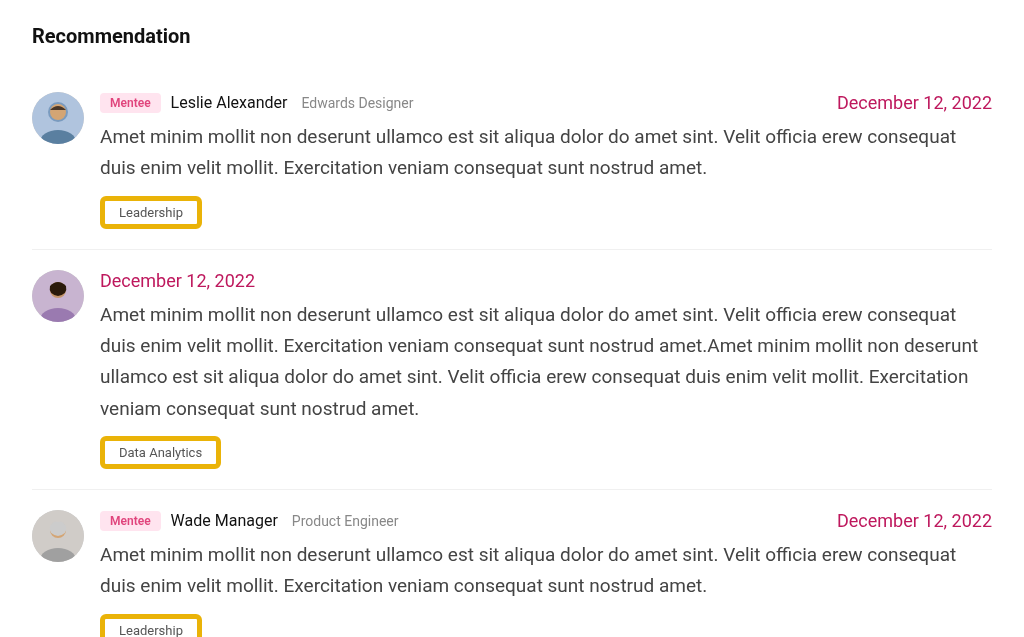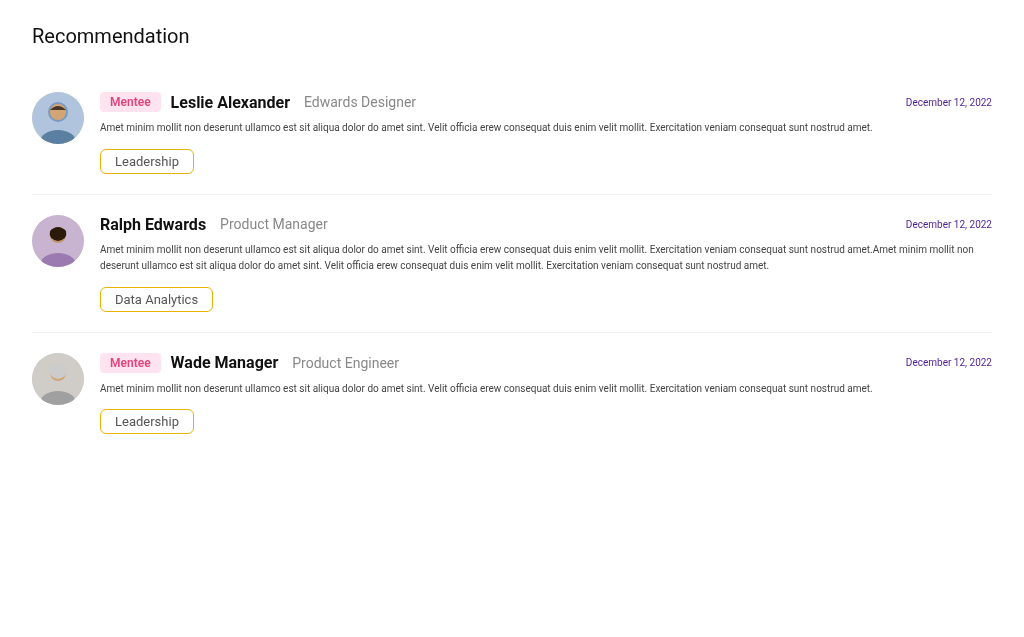--- a/index.html
+++ b/index.html
@@ -6,21 +6,21 @@
     body {
       font-family: -apple-system, BlinkMacSystemFont, 'Segoe UI', Roboto, sans-serif;
       background: #ffffff;
       color: #1a1a1a;
       padding: 24px 32px;
       width: 1024px;
       min-height: 637px;
     }
     .page-title {
       font-size: 20px;
-      font-weight: 400;
+      font-weight: 700;
       color: #111;
       margin-bottom: 24px;
     }
     .recommendation-list {
       display: flex;
       flex-direction: column;
       gap: 0;
     }
     .recommendation-item {
       display: flex;
@@ -65,42 +65,42 @@
     .mentee-badge {
       background: #ffe4ef;
       color: #e0447c;
       font-size: 12px;
       font-weight: 600;
       padding: 3px 10px;
       border-radius: 4px;
     }
     .reviewer-name {
       font-size: 16px;
-      font-weight: 700;
+      font-weight: 400;
       color: #111;
     }
     .reviewer-title {
       font-size: 14px;
       color: #888;
       font-weight: 400;
       margin-left: 4px;
     }
     .review-date {
-      font-size: 10px;
-      color: #4c1d95;
+      font-size: 18px;
+      color: #be185d;
     }
     .review-body {
-      font-size: 10px;
+      font-size: 19px;
       color: #444;
       line-height: 1.65;
       margin-bottom: 12px;
     }
     .tag {
       display: inline-block;
-      border: 1px solid #eab308;
+      border: 5px solid #eab308;
       border-radius: 6px;
       padding: 4px 14px;
       font-size: 13px;
       color: #555;
       background: #fff;
     }
   </style>
 </head>
 <body>
 
@@ -129,24 +129,20 @@
     <div class="recommendation-item">
       <div class="avatar">
         <svg viewBox="0 0 52 52" xmlns="http://www.w3.org/2000/svg">
         <circle cx="26" cy="26" r="26" fill="#c8b4d0"></circle>
         <circle cx="26" cy="20" r="8" fill="#c4956a"></circle>
         <path d="M18 16 Q26 8 34 16 Q36 24 26 26 Q16 24 18 16Z" fill="#2a1a0a"></path>
         <ellipse cx="26" cy="50" rx="18" ry="12" fill="#9a7ab0"></ellipse>
       </svg>
       </div>
       <div class="content"><div class="header-row">
-          <div class="header-left">
-            <span class="reviewer-name">Ralph Edwards</span>
-            <span class="reviewer-title">Product Manager</span>
-          </div>
           <span class="review-date">December 12, 2022</span>
         </div><p class="review-body">Amet minim mollit non deserunt ullamco est sit aliqua dolor do amet sint. Velit officia erew consequat duis enim velit mollit. Exercitation veniam consequat sunt nostrud amet.Amet minim mollit non deserunt ullamco est sit aliqua dolor do amet sint. Velit officia erew consequat duis enim velit mollit. Exercitation veniam consequat sunt nostrud amet.</p><span class="tag">Data Analytics</span></div>
     </div>
     <div class="recommendation-item">
       <div class="avatar">
         <svg viewBox="0 0 52 52" xmlns="http://www.w3.org/2000/svg">
         <circle cx="26" cy="26" r="26" fill="#d0ccc8"></circle>
         <circle cx="26" cy="20" r="8" fill="#d4a574"></circle>
         <path d="M18 16 Q22 10 26 12 Q30 10 34 16 Q36 24 26 26 Q16 24 18 16Z" fill="#ccc"></path>
         <ellipse cx="26" cy="50" rx="18" ry="12" fill="#a0a0a0"></ellipse>

